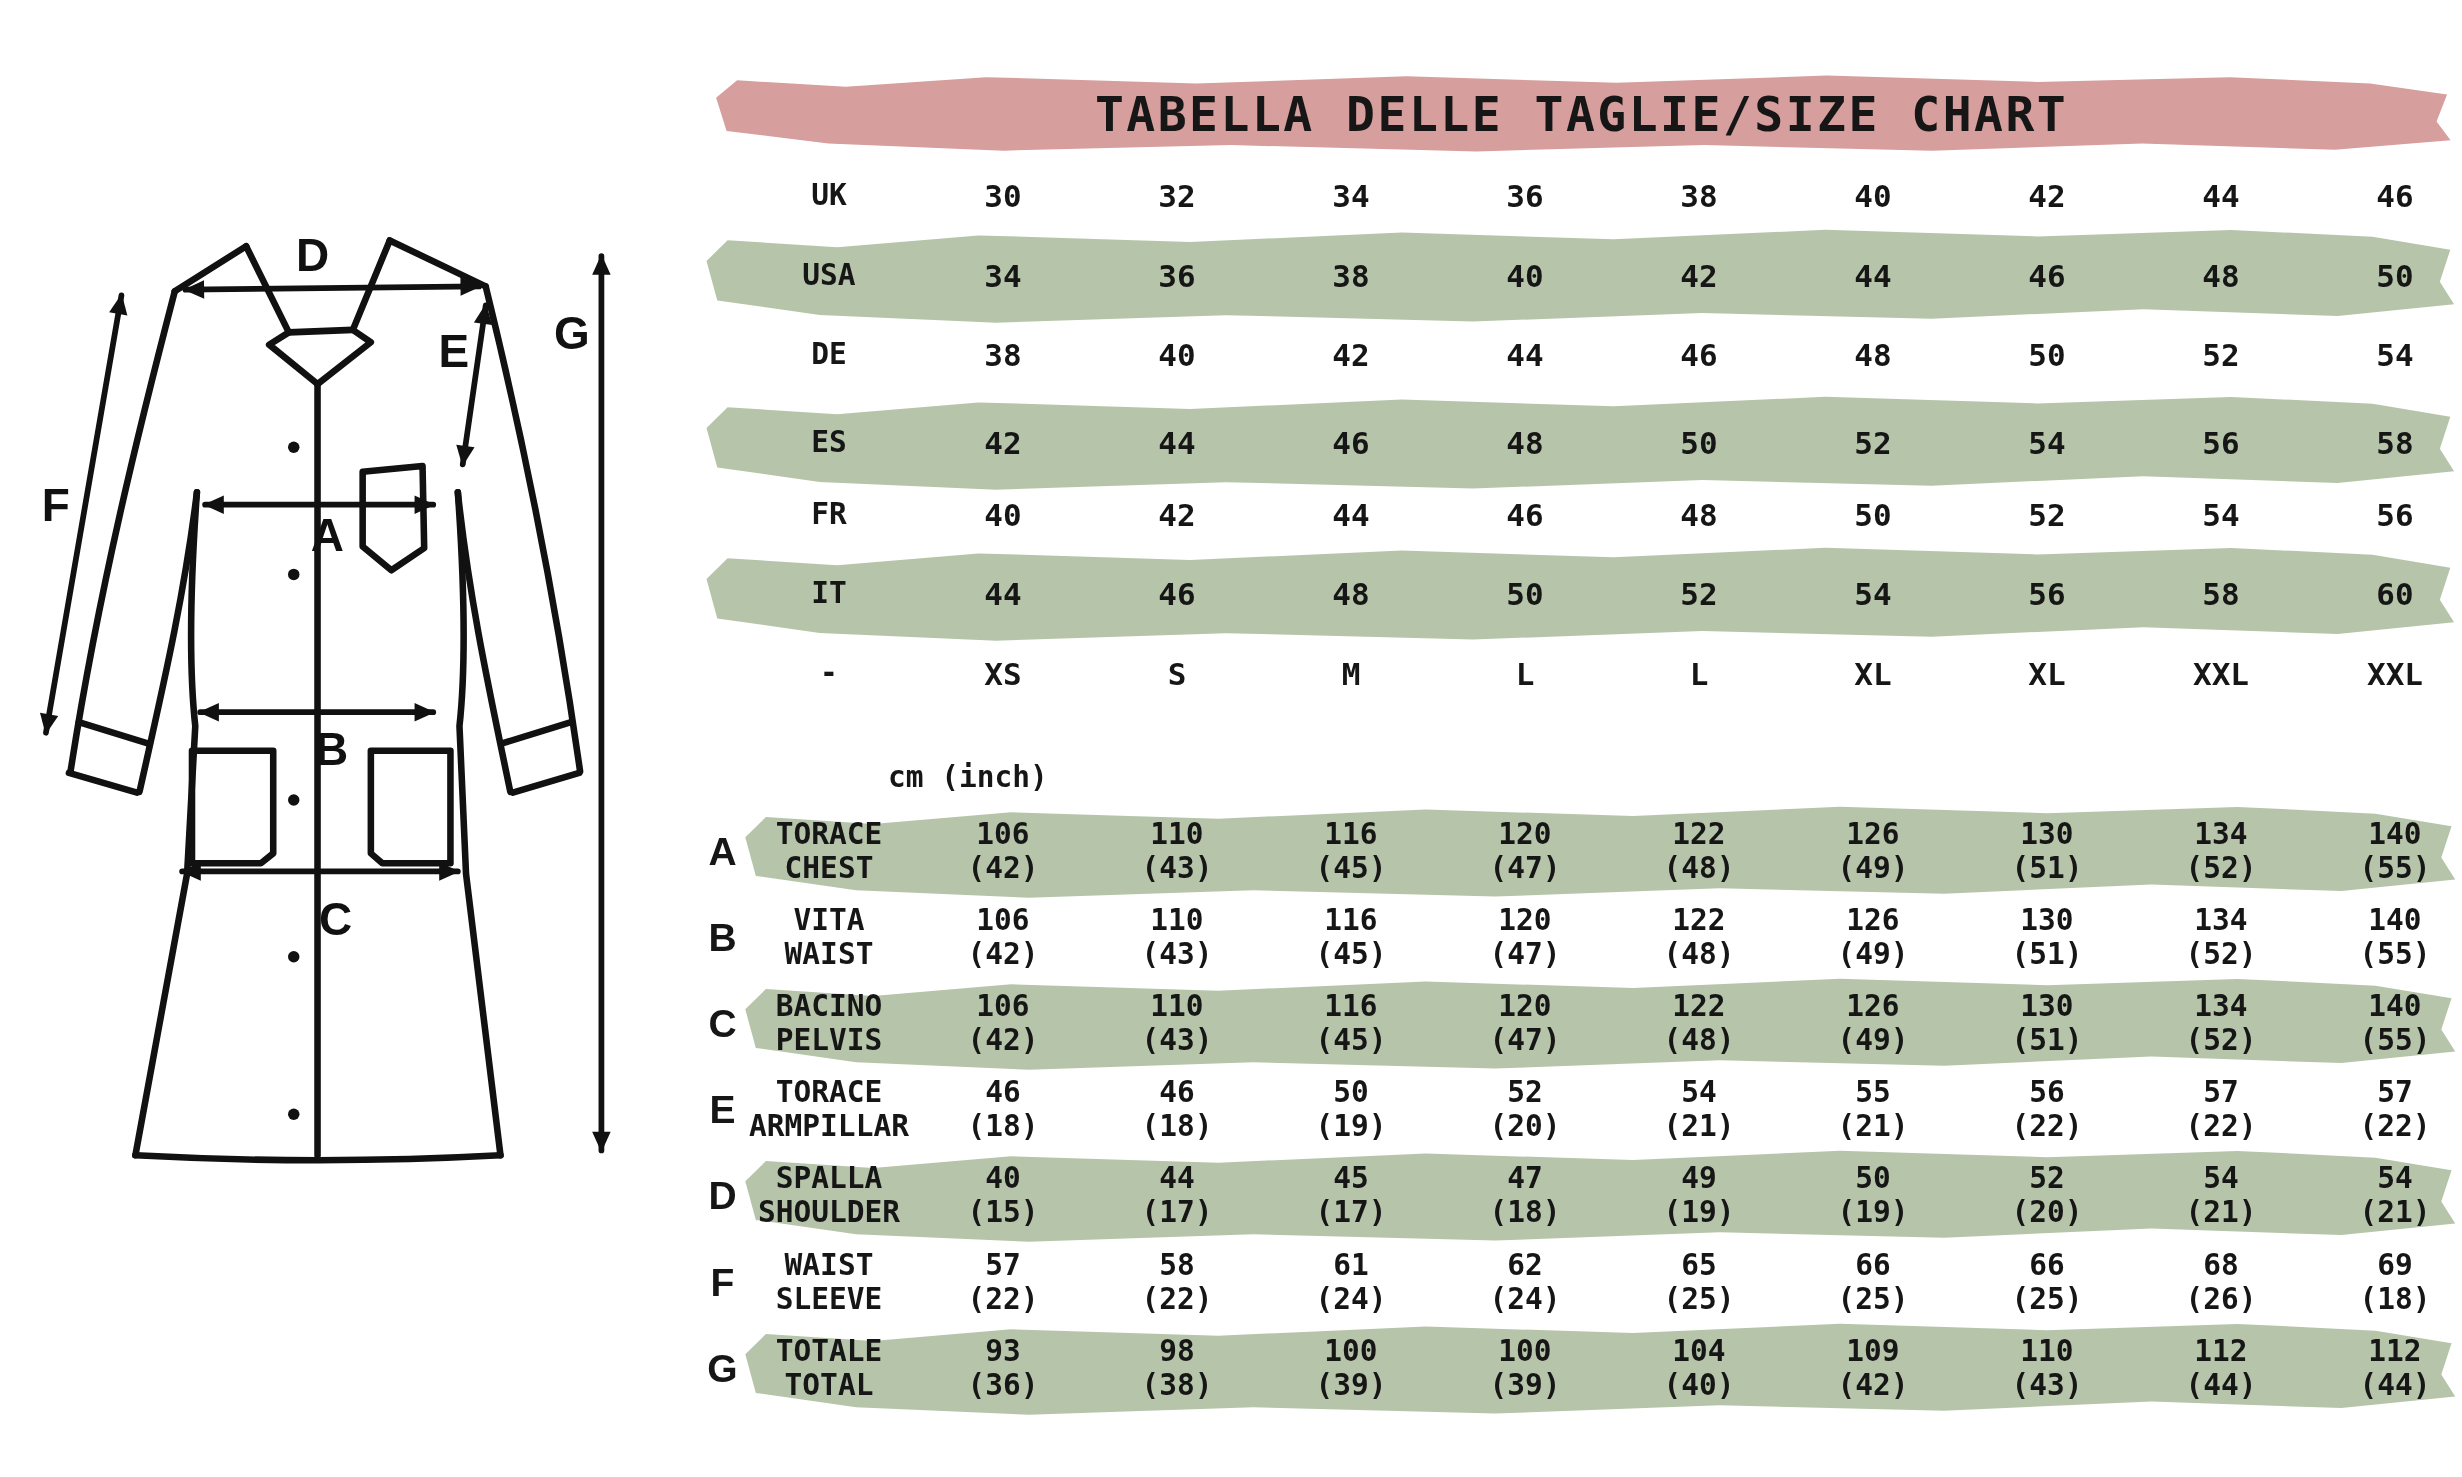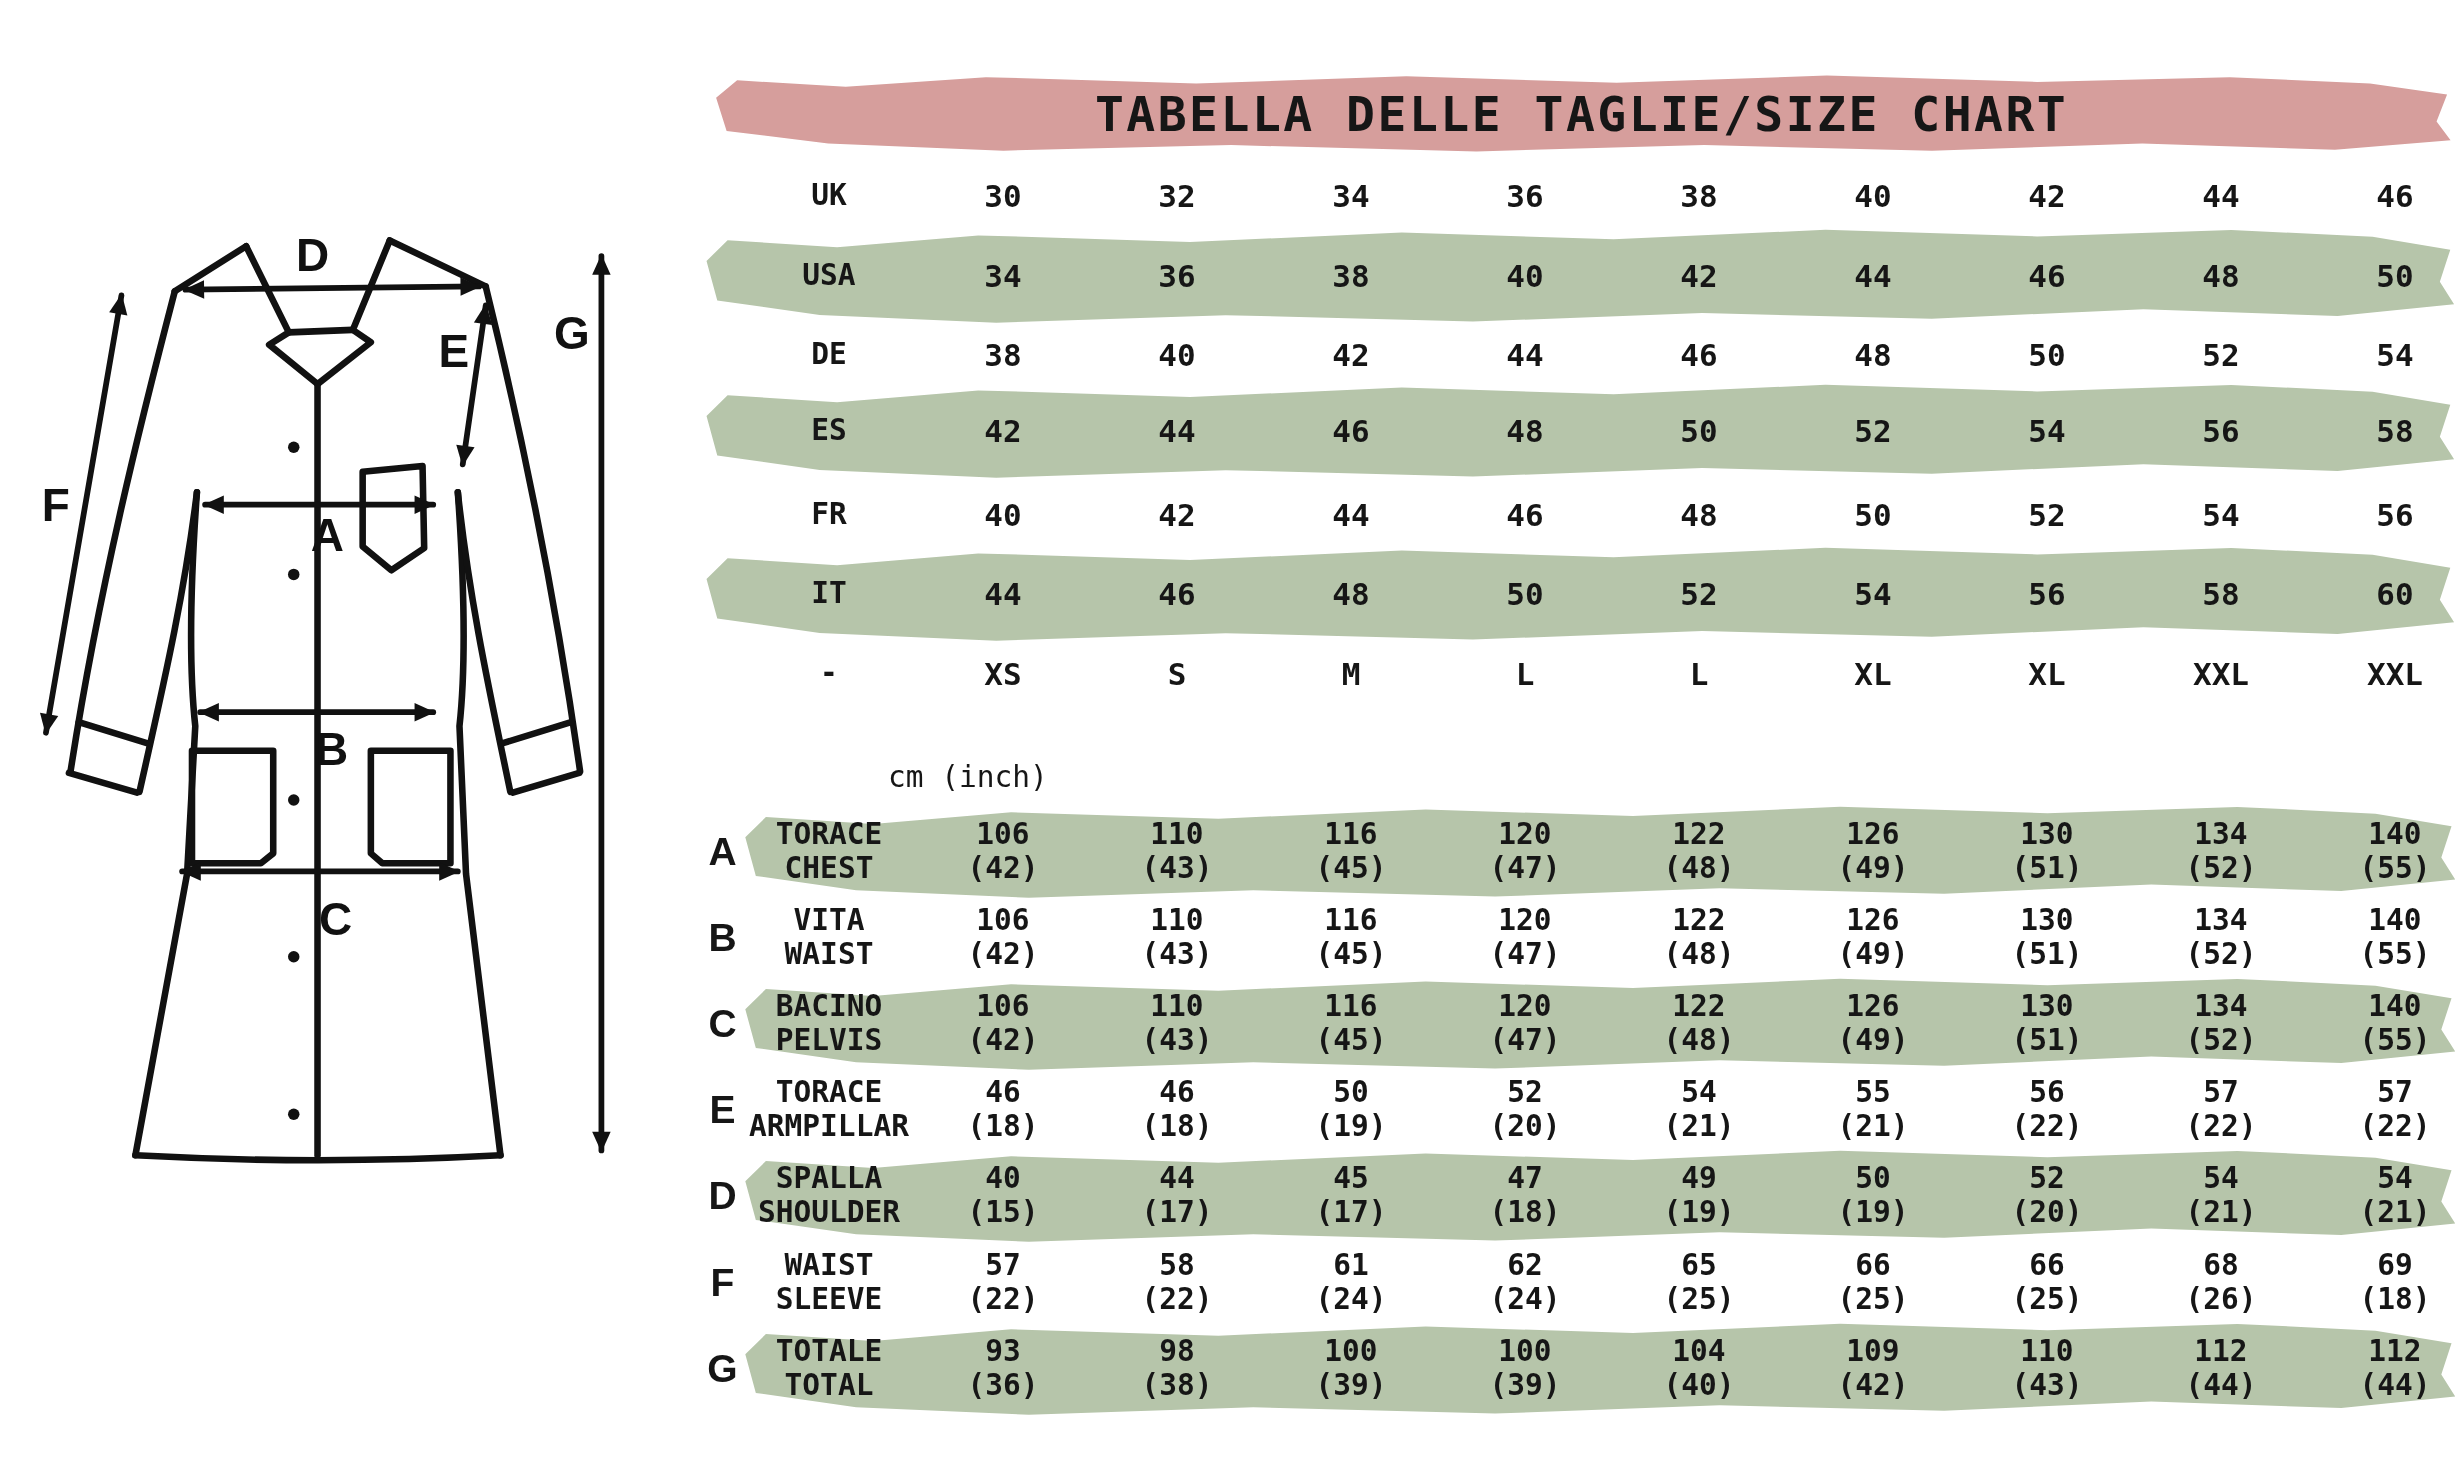--- a/index.html
+++ b/index.html
@@ -35,21 +35,21 @@
          grid-template-columns:39px repeat(10,174px);height:100%;align-items:center;margin-left:22px;}
   .cell{text-align:center;font-weight:bold;font-size:31px;line-height:1;}
   .cell .l2{display:block;margin-top:5.7px;}
   .cell.two{font-size:29.5px;line-height:1;}
   .cell.two span{display:block;}
   .cell.two .l2{margin-top:4.9px;}
   .cell.rowlabel{font-size:29.5px;}
   .lettercell{font-family:"Liberation Sans",sans-serif;font-weight:bold;
               font-size:39px;text-align:center;overflow:visible;}
 
-  #unit{position:absolute;left:207px;top:686px;font-size:29.5px;font-weight:normal;}
+  #unit{position:absolute;left:207px;top:686px;font-size:29.5px;font-weight:bold;}
 </style>
 </head>
 <body>
 
 <div id="canvas">
 
   <svg id="garment" width="681" height="1477" viewBox="0 0 830 1800">
     <defs>
       <marker id="ah" viewBox="0 0 12 12" refX="10.5" refY="6" markerWidth="32" markerHeight="26" markerUnits="userSpaceOnUse" orient="auto-start-reverse">
         <path d="M0,0.8 L11.5,6 L0,11.2 Z" fill="#111"></path>
@@ -161,21 +161,21 @@
             <div class="cell">40</div>
             <div class="cell">42</div>
             <div class="cell">44</div>
             <div class="cell">46</div>
             <div class="cell">48</div>
             <div class="cell">50</div>
             <div class="cell">52</div>
             <div class="cell">54</div>
           </div>
         </div>
-        <div class="trow size" style="top: 317px;">
+        <div class="trow size" style="top: 329px;">
           <div class="band brush r1" style="background: rgb(182, 197, 170);"></div>
           <div class="cells">
             <div class="lettercell"></div>
             <div class="cell rowlabel">ES</div>
             <div class="cell">42</div>
             <div class="cell">44</div>
             <div class="cell">46</div>
             <div class="cell">48</div>
             <div class="cell">50</div>
             <div class="cell">52</div>

